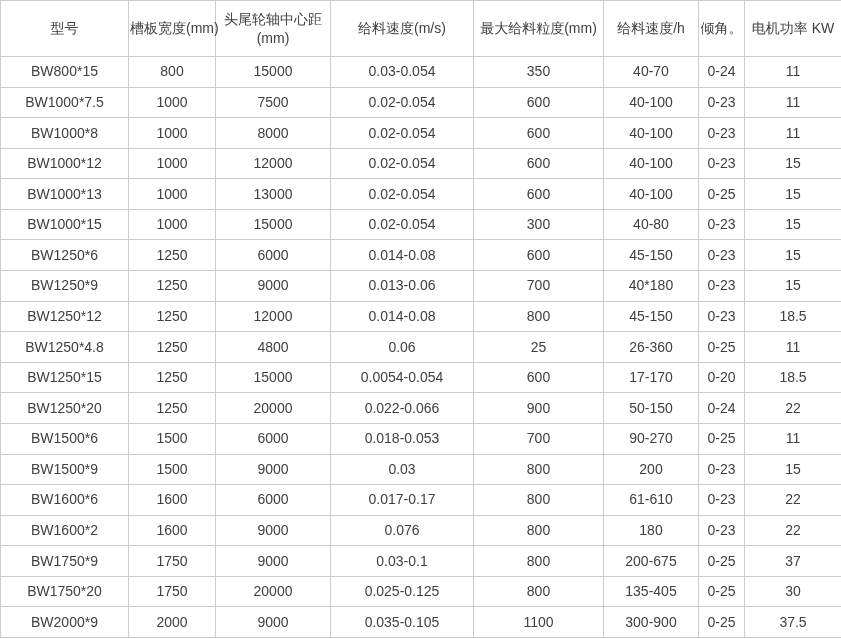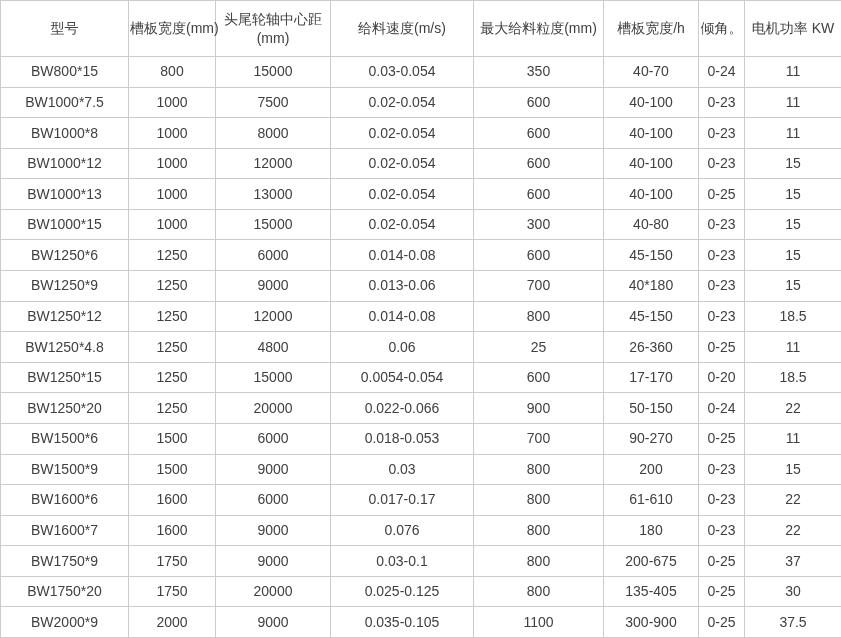--- a/index.html
+++ b/index.html
@@ -64,21 +64,21 @@
       <col class="c6">
       <col class="c7">
   </colgroup>
   <thead>
     <tr>
         <th>型号</th>
         <th>槽板宽度(mm)</th>
         <th class="wrap">头尾轮轴中心距 (mm)</th>
         <th>给料速度(m/s)</th>
         <th>最大给料粒度(mm)</th>
-        <th>槽板宽度/h</th>
+        <th>给料速度/h</th>
         <th>倾角。</th>
         <th>电机功率 KW</th>
       </tr>
   </thead>
   <tbody>
       <tr>
         <td>BW800*15</td>
         <td>800</td>
         <td>15000</td>
         <td>0.03-0.054</td>
@@ -221,21 +221,21 @@
         <td>BW1600*6</td>
         <td>1600</td>
         <td>6000</td>
         <td>0.017-0.17</td>
         <td>800</td>
         <td>61-610</td>
         <td>0-23</td>
         <td>22</td>
       </tr>
       <tr>
-        <td>BW1600*7</td>
+        <td>BW1600*2</td>
         <td>1600</td>
         <td>9000</td>
         <td>0.076</td>
         <td>800</td>
         <td>180</td>
         <td>0-23</td>
         <td>22</td>
       </tr>
       <tr>
         <td>BW1750*9</td>

